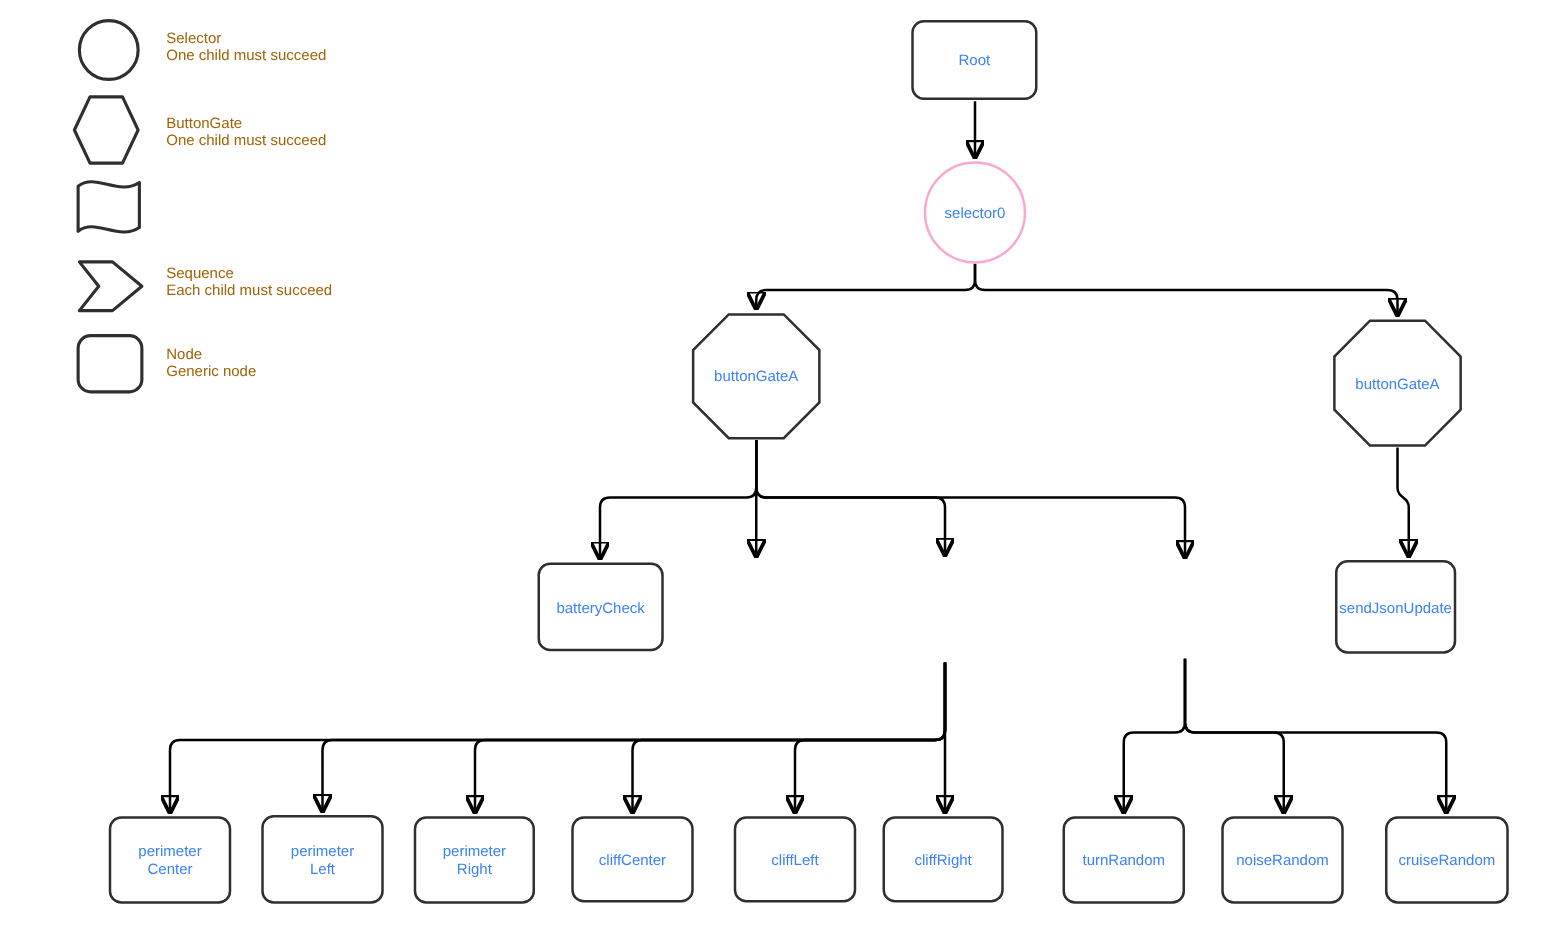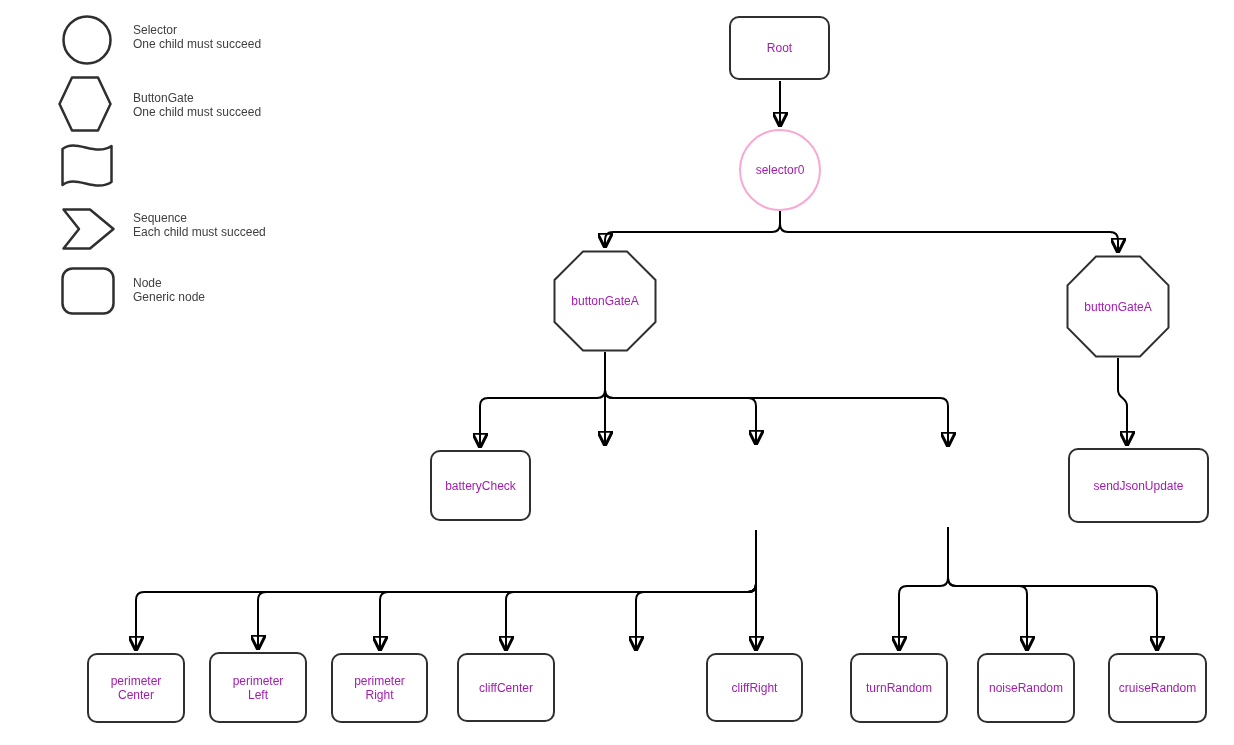--- a/index.html
+++ b/index.html
@@ -2,31 +2,31 @@
 <html><head>
 <meta charset="utf-8">
 <style>
   html,body{margin:0;padding:0;background:#fff;}
   .page{position:relative;width:1234px;height:745px;background:#fff;overflow:hidden;
         font-family:"Liberation Sans",sans-serif;color:#1f1f1f;}
   svg.edges{position:absolute;left:0;top:0;width:1234px;height:745px;}
   svg.edges path{stroke:#000;stroke-width:2;fill:none;}
   .node{position:absolute;display:flex;align-items:center;justify-content:center;
         box-sizing:border-box;text-align:center;font-size:12px;line-height:14px;
-        color:#a21caf;background:#fff;}
+        color:#3b82f6;background:#fff;}
   .node .nlabel{white-space:pre-line;position:relative;z-index:2;padding:0 4px;}
   .node.rect{border:2px solid #2f2f2f;border-radius:10px;}
   .node.circle{border:2px solid #f9a8d4;border-radius:50%;}
   .node.shapebox{background:transparent;}
   .node.shapebox svg{position:absolute;left:0;top:0;width:100%;height:100%;overflow:visible;}
   .node.shapebox svg *{fill:#fff;stroke:#2f2f2f;stroke-width:2;}
   .legend-item{position:absolute;}
   .legend-item svg{position:absolute;left:0;top:0;overflow:visible;}
   .legend-item svg *{fill:#fff;stroke:#2f2f2f;stroke-width:2.5;stroke-linejoin:round;}
-  .legend-text{position:absolute;font-size:12px;line-height:14px;color:#404040;white-space:nowrap;}
+  .legend-text{position:absolute;font-size:12px;line-height:14px;color:#a16207;white-space:nowrap;}
 </style>
 </head>
 <body>
 
 <div class="page">
 
   <svg class="edges" viewBox="0 0 1234 745">
     <defs>
       <marker id="arr" viewBox="0 0 10 10" refX="8.5" refY="5" markerWidth="7.5" markerHeight="7.5" orient="auto-start-reverse">
         <path d="M0,0 L10,5 L0,10 z" fill="#000" stroke="none"></path>
@@ -123,21 +123,21 @@
     <span class="nlabel">buttonGateA</span>
   </div>
 
   <div class="node rect" style="left:430px;top:450px;width:101px;height:71px">
     <span class="nlabel">batteryCheck</span>
   </div>
 
 
 
 
-  <div class="node rect" style="left:1068px;top:448px;width:141px;height:75px">
+  <div class="node rect" style="left:1068px;top:448px;width:97px;height:75px">
     <span class="nlabel">sendJsonUpdate</span>
   </div>
 
   <div class="node rect" style="left:87px;top:653px;width:98px;height:70px">
     <span class="nlabel">perimeter
 Center</span>
   </div>
 
   <div class="node rect" style="left:209px;top:652px;width:98px;height:71px">
     <span class="nlabel">perimeter
@@ -146,20 +146,23 @@
 
   <div class="node rect" style="left:331px;top:653px;width:97px;height:70px">
     <span class="nlabel">perimeter
 Right</span>
   </div>
 
   <div class="node rect" style="left:457px;top:653px;width:98px;height:69px">
     <span class="nlabel">cliffCenter</span>
   </div>
 
+  <div class="node rect" style="left:587px;top:653px;width:98px;height:69px">
+    <span class="nlabel">cliffLeft</span>
+  </div>
 
   <div class="node rect" style="left:706px;top:653px;width:97px;height:69px">
     <span class="nlabel">cliffRight</span>
   </div>
 
   <div class="node rect" style="left:850px;top:653px;width:98px;height:70px">
     <span class="nlabel">turnRandom</span>
   </div>
 
   <div class="node rect" style="left:977px;top:653px;width:98px;height:70px">

